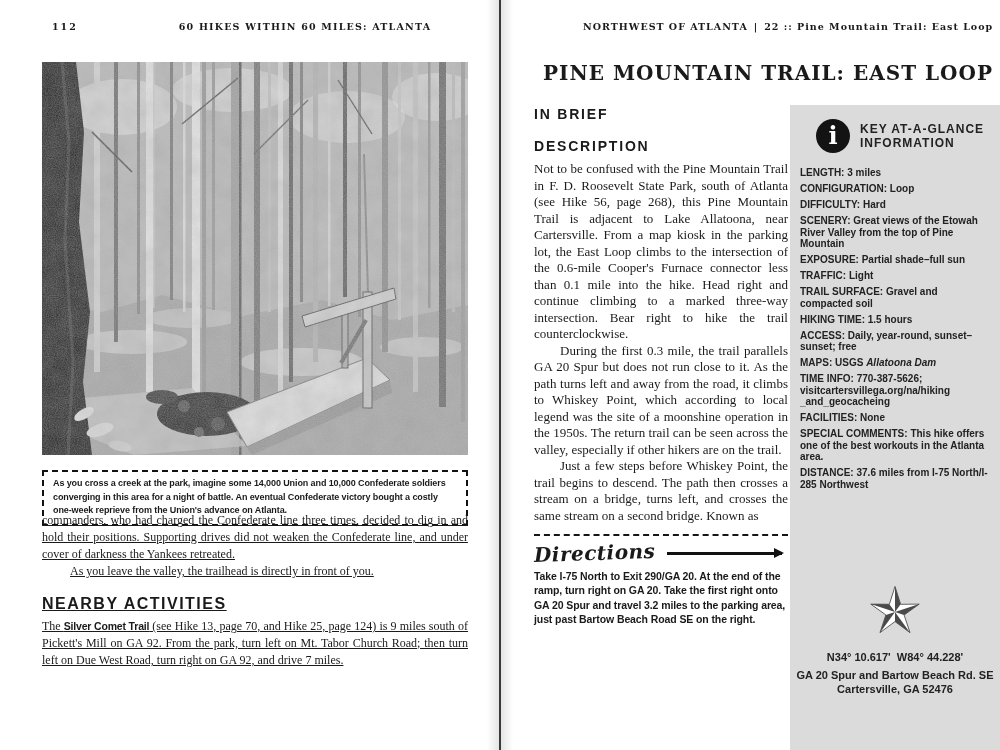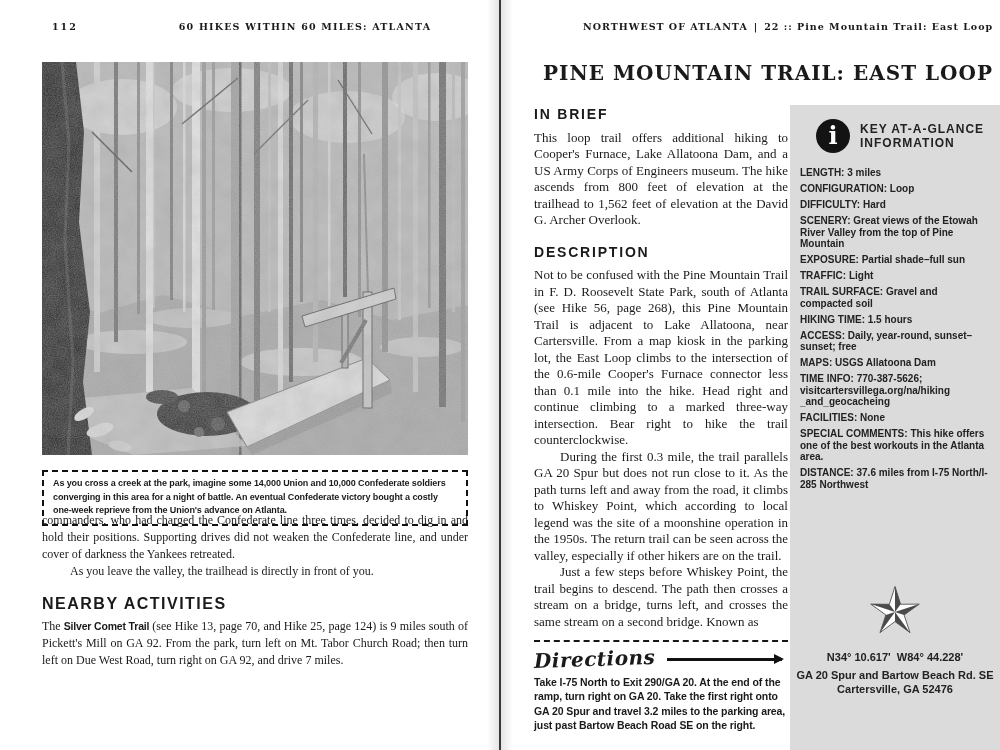--- a/index.html
+++ b/index.html
@@ -20,21 +20,21 @@
   .lp-header .pagenum{position:absolute;left:10px;top:0;letter-spacing:2px;}
   .lp-header .book-title{display:block;text-align:center;}
   .photo{position:absolute;left:42px;top:62px;width:426px;height:393px;margin:0;padding:0;
     overflow:hidden;background:#b9b9b9;}
   .photo svg{display:block;width:100%;height:100%;}
   .caption{position:absolute;left:42px;top:470px;width:426px;box-sizing:border-box;
     border:2px dashed #111;padding:5px 9px 6px;
     font-family:"Liberation Sans",sans-serif;font-weight:bold;font-size:9px;
     letter-spacing:-0.1px;line-height:13.5px;}
   .lp-body{position:absolute;left:42px;top:512px;width:426px;
-    font-size:12px;line-height:17px;text-align:justify;}
+    font-size:12px;line-height:17px;text-align:justify;text-decoration:underline;}
   .lp-body p{margin:0;}
   .lp-body p.indent{text-indent:28px;}
   .lp-body h3{margin:15px 0 6px;font-family:"Liberation Sans",sans-serif;
     font-size:16px;letter-spacing:1.5px;font-weight:bold;text-align:left;}
   .lp-body strong{font-family:"Liberation Sans",sans-serif;font-size:10.5px;letter-spacing:-0.2px;}
 
   
   .rp-header{position:absolute;top:21px;left:0;right:54px;display:flex;
     justify-content:flex-end;align-items:baseline;gap:30px;
     font-family:"DejaVu Serif",serif;font-weight:bold;font-size:9.5px;letter-spacing:1px;}
@@ -66,21 +66,21 @@
   .kag{position:absolute;left:290px;top:105px;width:210px;height:645px;background:#dbdbdb;
     box-sizing:border-box;padding:14px 12px 0 10px;
     font-family:"Liberation Sans",sans-serif;font-weight:bold;color:#222;}
   .kag-head{display:flex;align-items:center;gap:10px;margin-left:16px;margin-bottom:14px;}
   .info-icon{width:34px;height:34px;border-radius:50%;background:#131313;color:#fff;
     display:flex;align-items:center;justify-content:center;flex:0 0 34px;
     font-family:"DejaVu Serif",serif;font-weight:bold;font-size:24px;line-height:1;}
   .kag-title{font-size:12px;letter-spacing:1px;line-height:14px;}
   .kag-title span{display:block;}
   .kag-item{font-size:10px;line-height:11.5px;margin-bottom:4.5px;letter-spacing:0;}
-  .kag-item .it{}
+  .kag-item .it{font-style:italic;}
   .gps{position:absolute;left:0;right:0;top:478px;text-align:center;}
   .gps .star{width:58px;height:58px;margin:0 auto 6px;}
   .gps-title{font-size:15px;letter-spacing:2.5px;margin-bottom:7px;color:#1c1c1c;}
   .gps-coords{font-size:11px;white-space:pre-wrap;margin-bottom:5px;}
   .gps-addr{font-size:11px;line-height:14px;}
 </style>
 </head>
 <body>
 
 <div class="spread">
@@ -194,21 +194,20 @@
       <span>113</span>
     </header>
 
     <div class="title-row">
       <div class="hike-title">PINE MOUNTAIN TRAIL: EAST LOOP</div>
       <div class="hike-num">22</div>
     </div>
 
     <div class="rp-col">
       <h3>IN BRIEF</h3>
-      <p>This loop trail offers additional hiking to Cooper's Furnace, Lake Allatoona Dam, and a US Army Corps of Engineers museum. The hike ascends from 800 feet of elevation at the trailhead to 1,562 feet of elevation at the David G. Archer Overlook.</p>
       <h3 class="desc">DESCRIPTION</h3>
       <p>Not to be confused with the Pine Mountain Trail in F. D. Roosevelt State Park, south of Atlanta (see Hike 56, page 268), this Pine Mountain Trail is adjacent to Lake Allatoona, near Cartersville. From a map kiosk in the parking lot, the East Loop climbs to the intersection of the 0.6-mile Cooper's Furnace connector less than 0.1 mile into the hike. Head right and continue climbing to a marked three-way intersection. Bear right to hike the trail counterclockwise.</p>
       <p class="indent">During the first 0.3 mile, the trail parallels GA 20 Spur but does not run close to it. As the path turns left and away from the road, it climbs to Whiskey Point, which according to local legend was the site of a moonshine operation in the 1950s. The return trail can be seen across the valley, especially if other hikers are on the trail.</p>
       <p class="indent">Just a few steps before Whiskey Point, the trail begins to descend. The path then crosses a stream on a bridge, turns left, and crosses the same stream on a second bridge. Known as</p>
       <div class="dashrule"></div>
       <div class="dir-row">
         <span class="dir-word">Directions</span>
         <span class="dir-arrow"></span>
       </div>
       <p class="dir-text">Take I-75 North to Exit 290/GA 20. At the end of the ramp, turn right on GA 20. Take the first right onto GA 20 Spur and travel 3.2 miles to the parking area, just past Bartow Beach Road SE on the right.</p>

